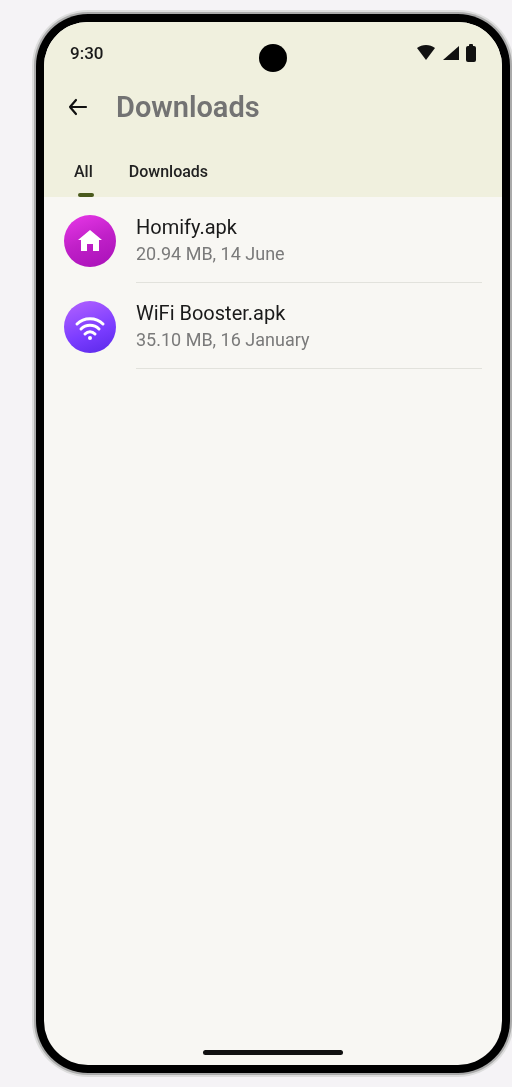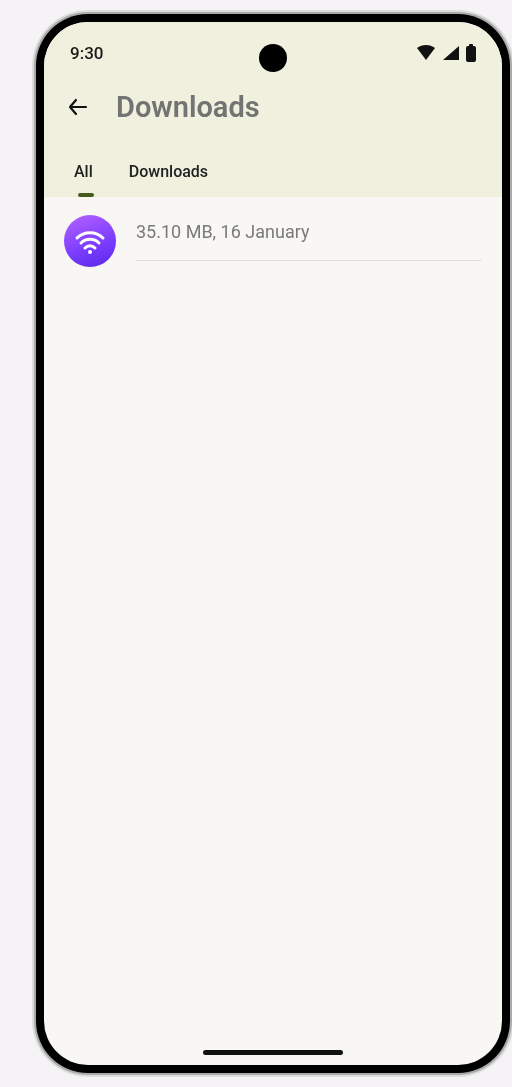--- a/index.html
+++ b/index.html
@@ -197,31 +197,43 @@
 
       <div class="tabs">
         <div class="tab">All</div>
         <div class="tab">Downloads</div>
         <div class="tab-indicator"></div>
       </div>
     </div>
 
     <div class="list-area">
 
+      <div class="list-item">
+        <div class="app-icon icon-homify">
+          <svg width="30" height="30" viewBox="0 0 30 30">
+            <path d="M15 4 L27 14 L24 14 L24 25 L18 25 L18 18 L12 18 L12 25 L6 25 L6 14 L3 14 Z" fill="#fff"></path>
+          </svg>
+        </div>
+        <div class="texts">
+          <div class="item-title">Homify.apk</div>
+          <div class="item-meta">20.94 MB, 14 June</div>
+        </div>
+      </div>
 
       <div class="list-item">
         <div class="app-icon icon-wifi">
           <svg width="34" height="34" viewBox="0 0 34 34">
             <path d="M4 14 C11 7 23 7 30 14" stroke="#fff" stroke-width="3" fill="none" stroke-linecap="round"></path>
             <path d="M8 19 C13 14 21 14 26 19" stroke="#fff" stroke-width="3" fill="none" stroke-linecap="round"></path>
             <path d="M12 24 C15 21 19 21 22 24" stroke="#fff" stroke-width="3" fill="none" stroke-linecap="round"></path>
             <circle cx="17" cy="28" r="2" fill="#fff"></circle>
           </svg>
         </div>
         <div class="texts">
+          <div class="item-title">WiFi Booster.apk</div>
           <div class="item-meta">35.10 MB, 16 January</div>
         </div>
       </div>
 
 
     </div>
 
     <div class="nav-bar"></div>
 
   </div>

